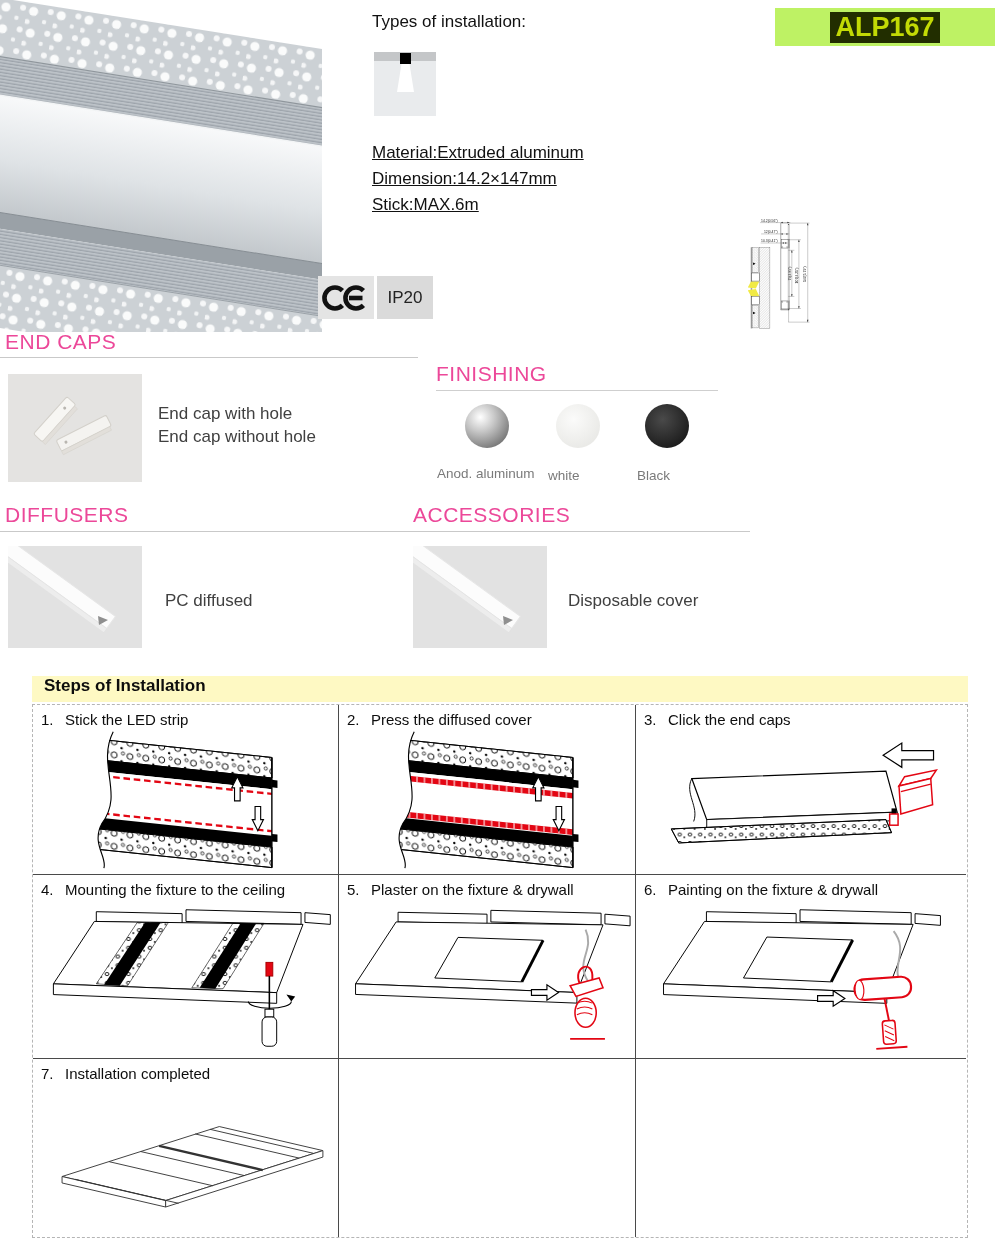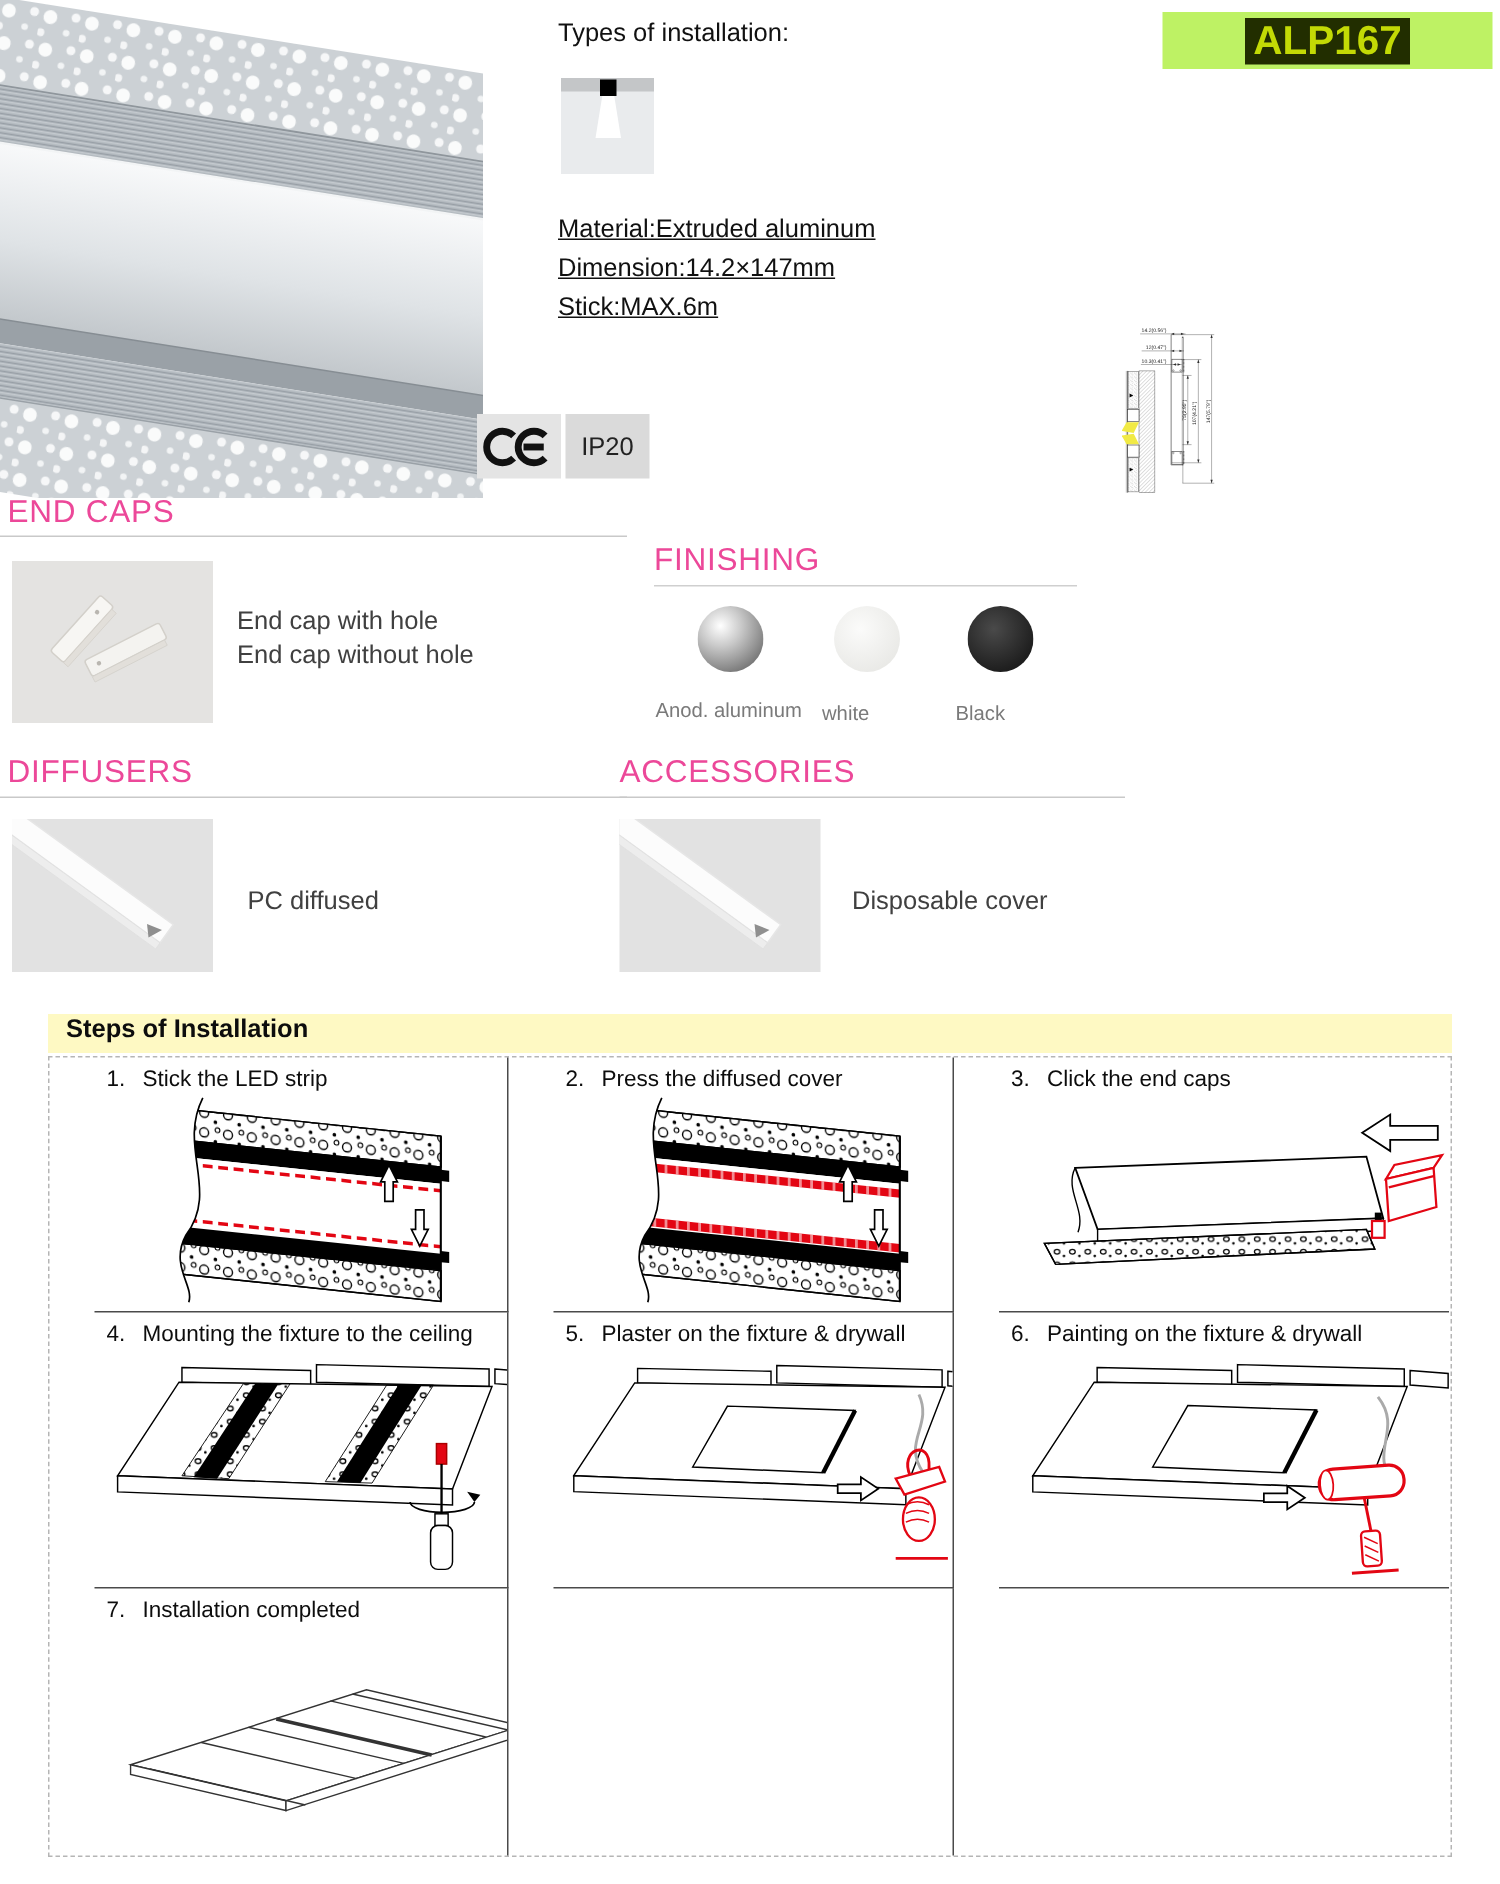--- a/index.html
+++ b/index.html
@@ -22,21 +22,21 @@
   .ip-box{background:#dadada;font-size:17px;color:#222;}
   
   .img-box{background:#e4e3e1;}
   
   .fin-label{font-size:13.5px;color:#7a7a7a;text-align:left;}
   
   .steps-header{width:936px;height:26px;background:#fef9c3;display:flex;align-items:flex-start;}
   .steps-header span{font-size:17px;font-weight:bold;color:#0d0d0d;padding-left:12px;}
   .steps-grid{width:936px;height:534px;border:1px dashed #b5b5b5;box-sizing:border-box;
               display:grid;grid-template-columns:306px 297px 330px;grid-template-rows:170px 184px 178px;}
-  .cell{position:relative;box-sizing:border-box;border-right:1px solid #4a4a4a;border-bottom:1px solid #4a4a4a;overflow:hidden;margin-left:30px;}
+  .cell{position:relative;box-sizing:border-box;border-right:1px solid #4a4a4a;border-bottom:1px solid #4a4a4a;overflow:hidden;}
   .cell.lastcol{border-right:none;}
   .cell.lastrow{border-bottom:none;}
   .step-label{font-size:15px;color:#0d0d0d;padding:6px 6px 0 8px;white-space:nowrap;}
   .step-num{display:inline-block;min-width:24px;}
   .step-art{display:block;margin:2px auto 0 auto;}
   svg text{font-family:"Liberation Sans", sans-serif;}
 </style>
 </head>
 <body>
 

